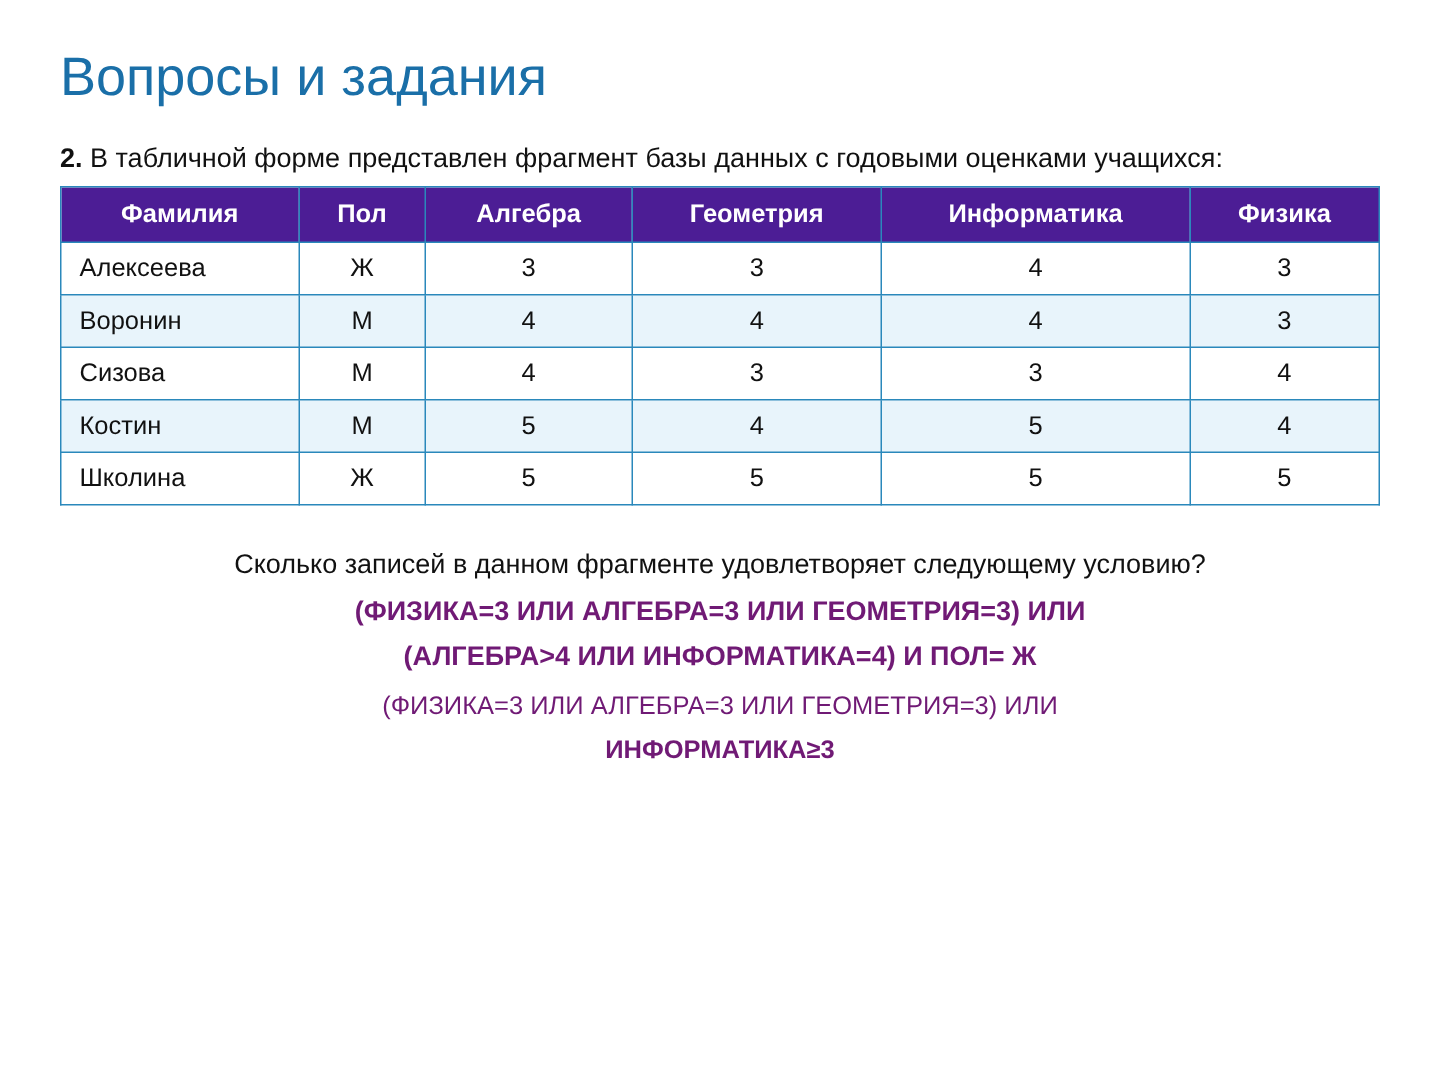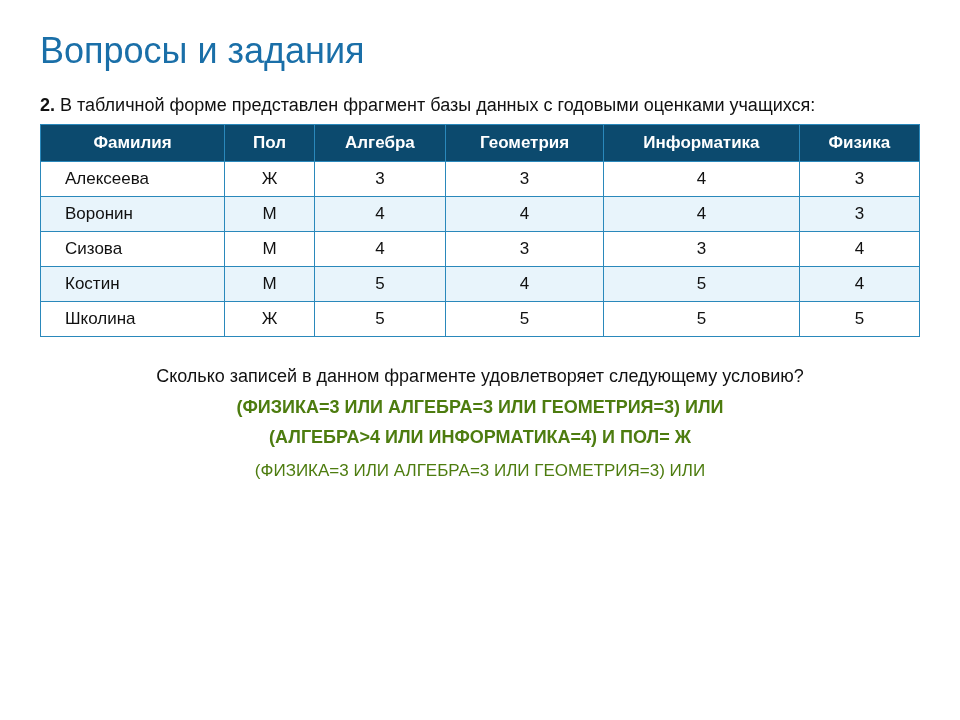--- a/index.html
+++ b/index.html
@@ -31,62 +31,62 @@
     }
 
     table {
       border-collapse: collapse;
       width: 100%;
       margin-bottom: 24px;
       font-size: 17px;
     }
 
     table thead tr {
-      background-color: #0c4a6e;
+      background-color: #4c1d95;
       color: #ffffff;
     }
 
     table thead th {
       border: 1px solid #2a88bb;
       padding: 8px 12px;
       text-align: center;
       font-weight: bold;
     }
 
     table tbody tr {
       background-color: #ffffff;
     }
 
     table tbody tr:nth-child(even) {
       background-color: #e8f4fb;
     }
 
     table tbody td {
       border: 1px solid #2a88bb;
-      padding: 7px 24px;
+      padding: 7px 12px;
       text-align: center;
     }
 
     table tbody td:first-child {
       text-align: left;
     }
 
     .condition-text {
       font-size: 18px;
       text-align: center;
       line-height: 1.7;
       margin-top: 24px;
     }
 
     .condition-formula {
       font-size: 18px;
       text-align: center;
       font-weight: bold;
       line-height: 1.7;
-      color: #4d7c0f;
+      color: #701a75;
     }
   </style>
 </head>
 <body>
 
 <h1 class="page-title">Вопросы и задания</h1>
 
 <p class="question-text">
   <strong>2.</strong>
   <span>В табличной форме представлен фрагмент базы данных с годовыми оценками учащихся:</span>
@@ -148,13 +148,14 @@
       </tr>
     </tbody>
 </table>
 
 <div class="condition-text">Сколько записей в данном фрагменте удовлетворяет следующему условию?</div>
 
 <div class="condition-formula">
   <div>(ФИЗИКА=3 ИЛИ АЛГЕБРА=3 ИЛИ ГЕОМЕТРИЯ=3) ИЛИ</div>
   <div>(АЛГЕБРА&gt;4 ИЛИ ИНФОРМАТИКА=4) И ПОЛ= Ж</div>
   <div style="font-weight:normal; font-size:17px; margin-top:4px;">(ФИЗИКА=3 ИЛИ АЛГЕБРА=3 ИЛИ ГЕОМЕТРИЯ=3) ИЛИ</div>
+  <div style="font-size:17px;">ИНФОРМАТИКА≥3</div>
 </div>
 
 </body></html>

